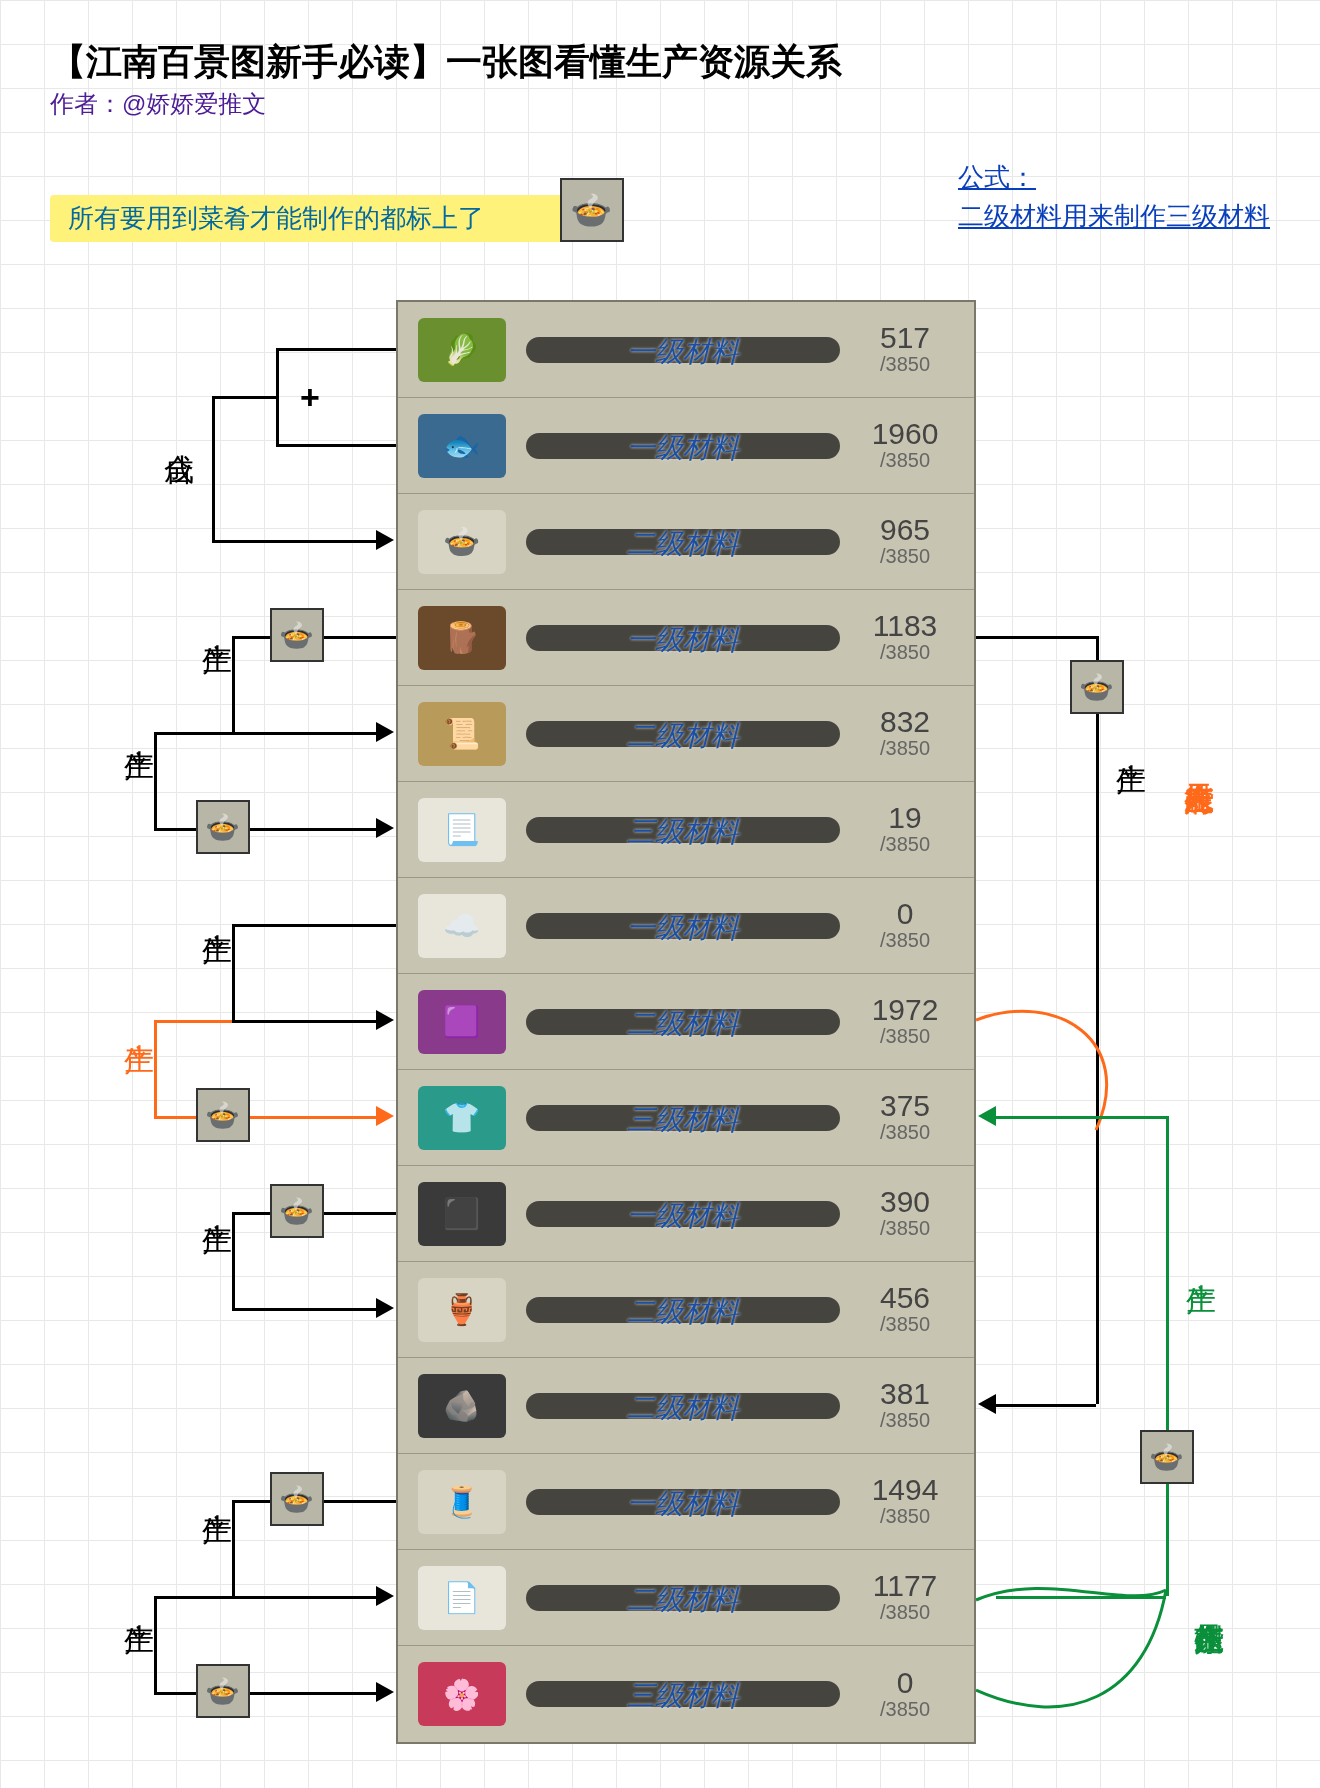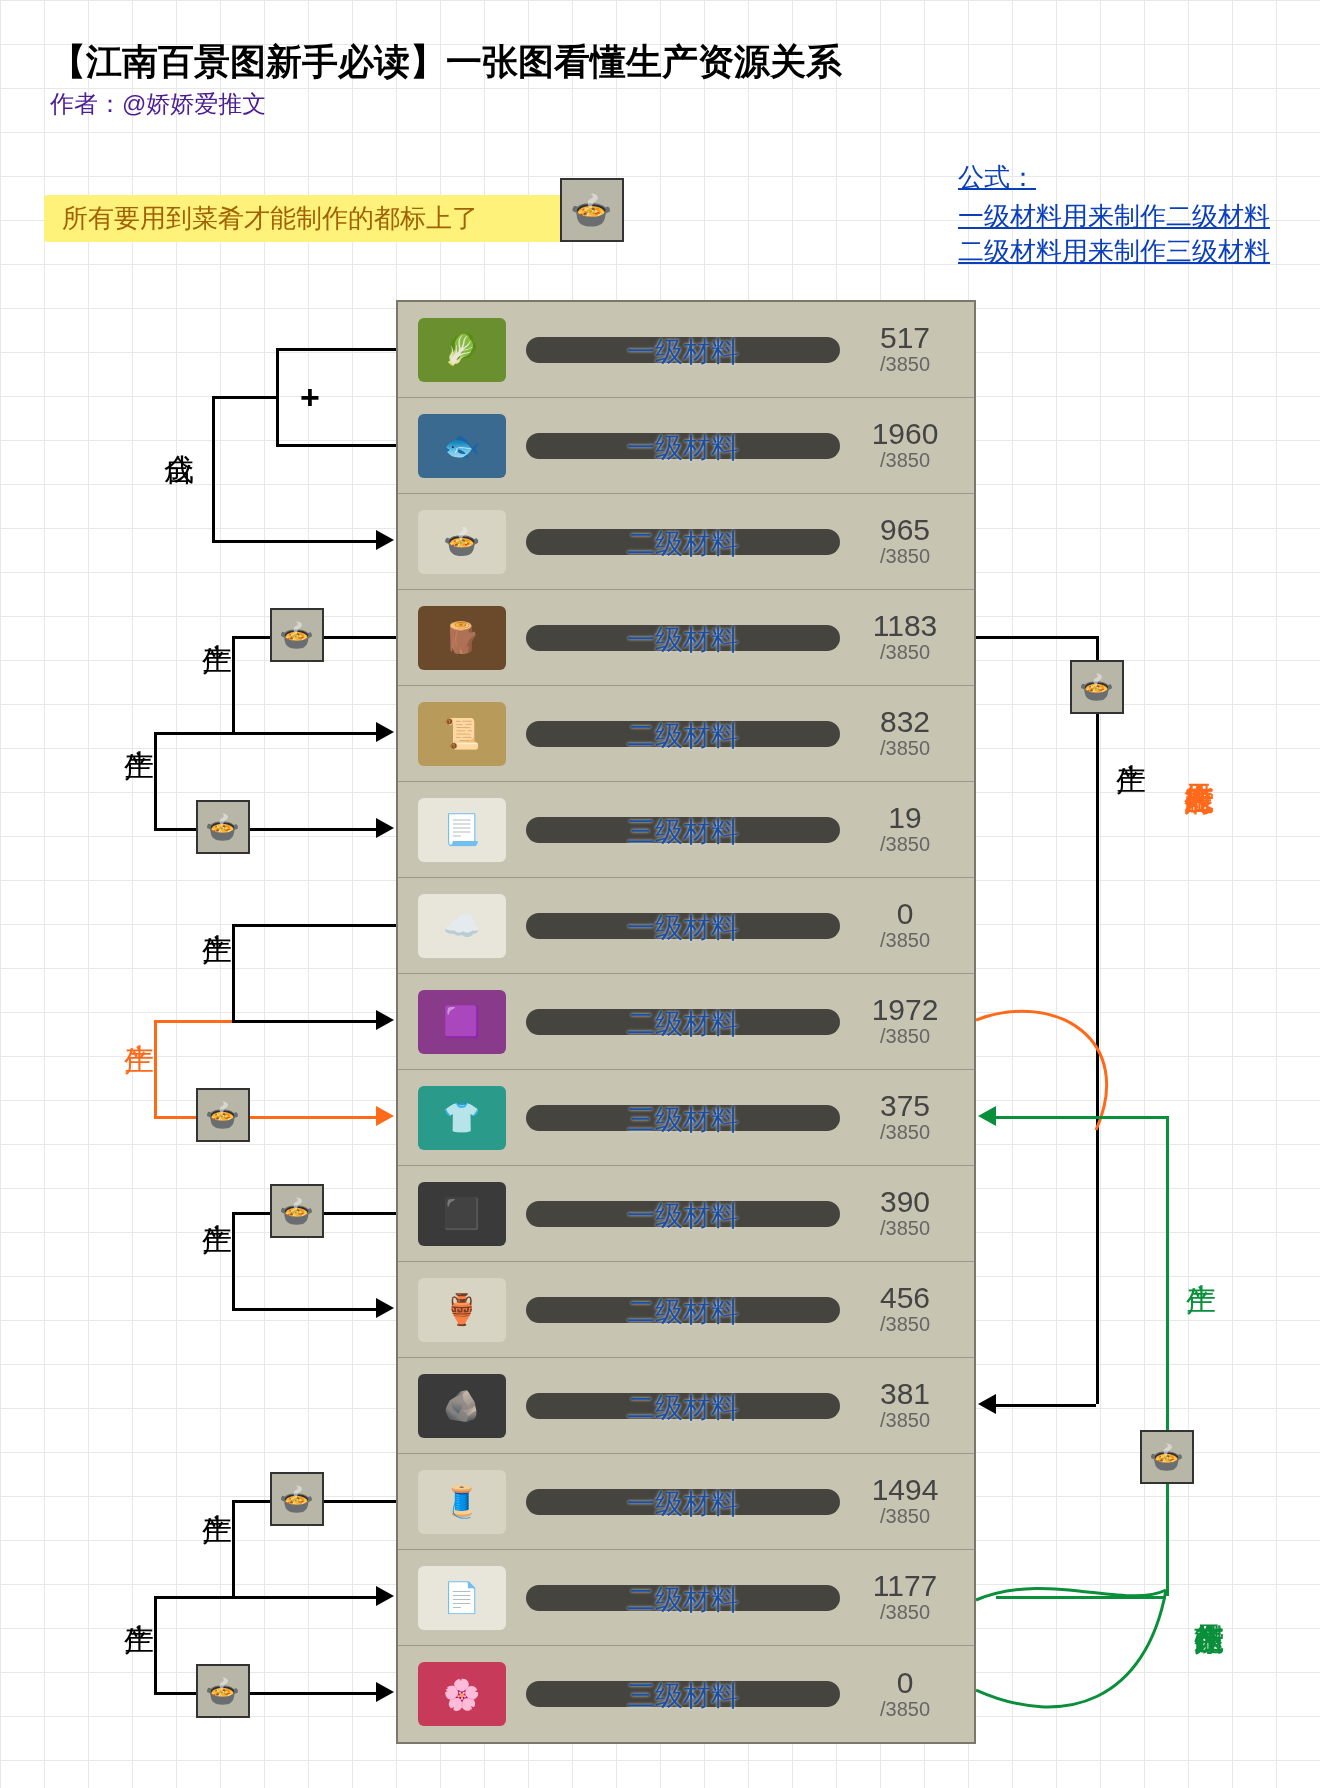--- a/index.html
+++ b/index.html
@@ -11,22 +11,22 @@
       linear-gradient(90deg, #e8e8e8 1px, transparent 1px);
     background-size: 44px 44px;
     width: 1320px;
     height: 1788px;
     position: relative;
     overflow: hidden;
   }
   .title { position: absolute; top: 38px; left: 50px; font-size: 36px; font-weight: 700; }
   .author { position: absolute; top: 88px; left: 50px; font-size: 24px; color: #4c1d95; }
   .highlight-note {
-    position: absolute; top: 195px; left: 44px;
-    background: #fff27a; color: #a16207;
+    position: absolute; top: 195px; left: 50px;
+    background: #fff27a; color: #0369a1;
     font-size: 26px; padding: 6px 110px 6px 18px; border-radius: 4px;
   }
   .dish-icon-hl { position: absolute; top: 178px; left: 560px; }
   .formula { position: absolute; top: 160px; right: 50px; text-align: left; color: #0a3fbb; font-size: 26px; line-height: 1.35; text-decoration: underline; }
   .formula .hd { margin-bottom: 4px; }
 
   
   .panel {
     position: absolute; top: 300px; left: 396px;
     width: 580px;
@@ -49,20 +49,21 @@
   .res-icon { width: 88px; height: 64px; border-radius: 6px; display:flex; align-items:center; justify-content:center; font-size:30px; }
   .bar-wrap { flex: 1; position: relative; height: 46px; margin: 0 10px; }
   .bar-bg {
     position: absolute; left: 0; right: 0; top: 10px; height: 26px;
     background: #46443e; border-radius: 13px;
   }
   .bar-label {
     position: absolute; top: 6px; left: 50%; transform: translateX(-50%);
     color: #1a4fa3; font-size: 28px; font-weight: 500;
     text-shadow: 0 0 3px #eee;
+    font-style: italic;
   }
   .nums { width: 110px; text-align: center; color: #444; flex-shrink: 0; }
   .nums .cur { font-size: 30px; line-height: 1; }
   .nums .max { font-size: 20px; color: #666; }
 
   
   .dish-icon {
     width: 54px; height: 54px;
     background: #b8b6a6;
     border: 2px solid #333;
@@ -105,21 +106,20 @@
 </head>
 <body>
 
 <div class="title">【江南百景图新手必读】一张图看懂生产资源关系</div>
 <div class="author">作者：@娇娇爱推文</div>
 <div class="highlight-note">所有要用到菜肴才能制作的都标上了</div>
 <div class="dish-icon big dish-icon-hl">🍲</div>
 
 <div class="formula">
   <div class="hd">公式：</div>
-  <div>一级材料用来制作二级材料</div>
   <div>二级材料用来制作三级材料</div>
 </div>
 
 <div class="panel" id="panel">
     <div class="row">
     <div class="icon-slot">
       <div class="res-icon" style="background:#6a8f2f">🥬</div>
     </div>
     <div class="bar-wrap">
       <div class="bar-bg"></div>

